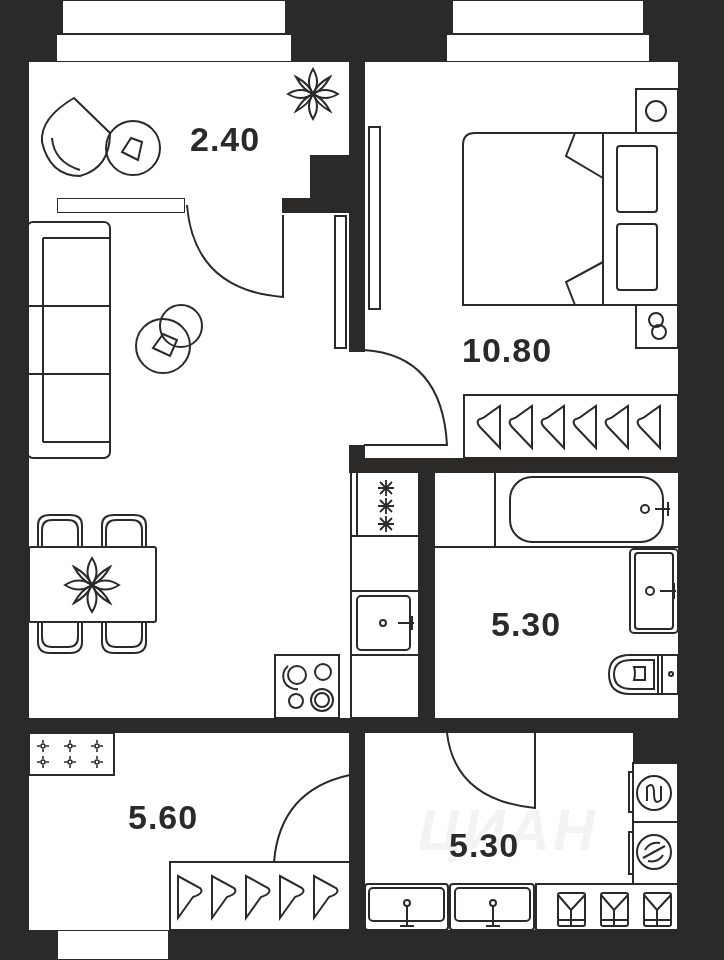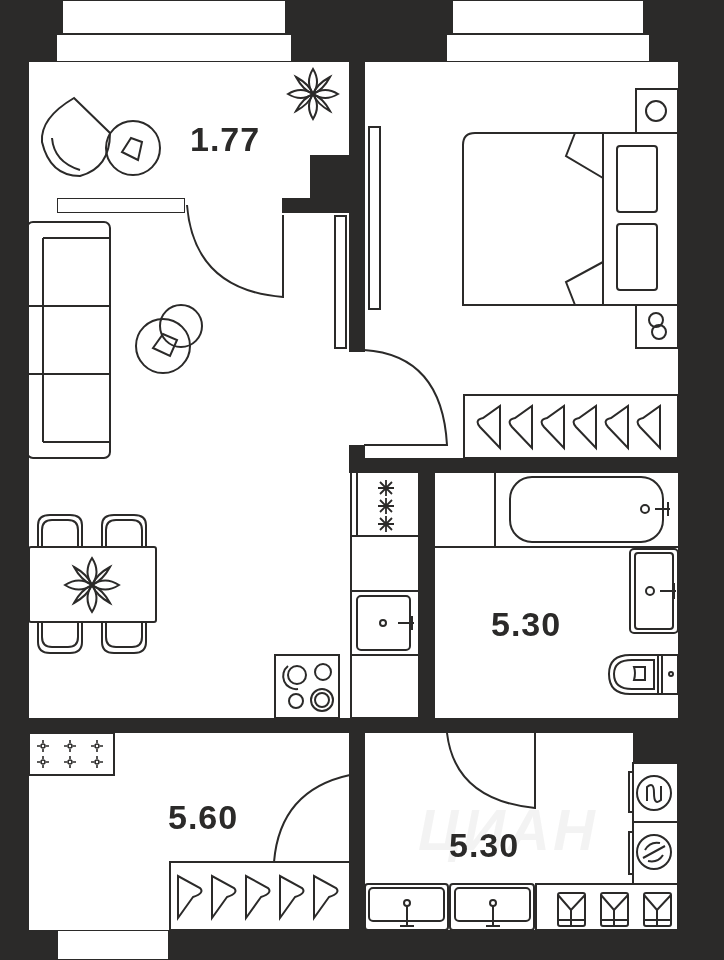--- a/index.html
+++ b/index.html
@@ -225,17 +225,18 @@
     <g>
       <path d="M187 205 Q194 290 283 297 L283 215"></path>
       <path d="M364 350 Q442 355 447 445 L364 445"></path>
       <path d="M447 733 Q455 800 535 808 L535 733"></path>
       <path d="M350 775 Q280 790 274 862"></path>
     </g>
   </svg>
 
   <div class="wm" style="left:418px;top:796px;font-style:italic;">ЦИАН</div>
 
-  <div class="label" style="left:190px;top:122px;">1.77</div>
+  <div class="label" style="left:190px;top:122px;">2.40</div>
+  <div class="label" style="left:462px;top:333px;">10.80</div>
   <div class="label" style="left:491px;top:607px;">5.30</div>
-  <div class="label" style="left:128px;top:800px;margin-left:40px;">5.60</div>
+  <div class="label" style="left:128px;top:800px;">5.60</div>
   <div class="label" style="left:449px;top:828px;">5.30</div>
 </div>
 
 </body></html>

